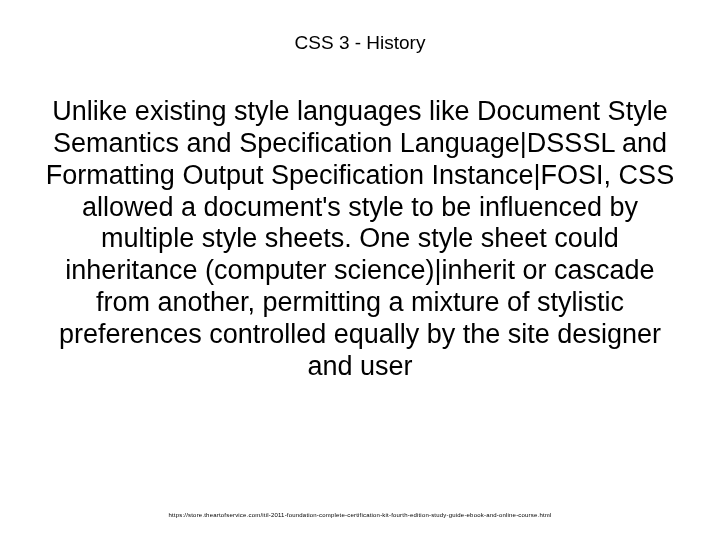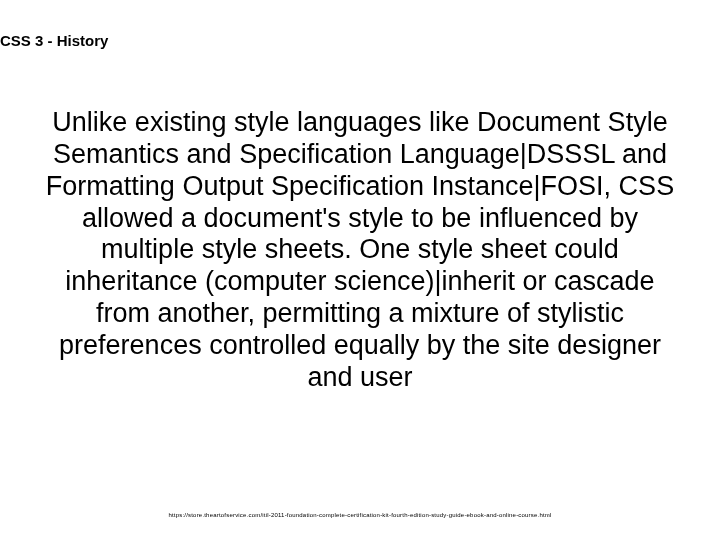--- a/index.html
+++ b/index.html
@@ -16,26 +16,27 @@
     width: 720px;
     height: 540px;
     position: relative;
     box-sizing: border-box;
   }
   .title {
     position: absolute;
     top: 32px;
     left: 0;
     width: 100%;
-    font-size: 15px;
-    font-weight: bold;
+    text-align: center;
+    font-size: 19px;
+    font-weight: normal;
   }
   .body {
     position: absolute;
-    top: 107px;
+    top: 96px;
     left: 45px;
     right: 45px;
     text-align: center;
     font-size: 27px;
     line-height: 1.18;
   }
   .footer {
     position: absolute;
     bottom: 22px;
     left: 0;

